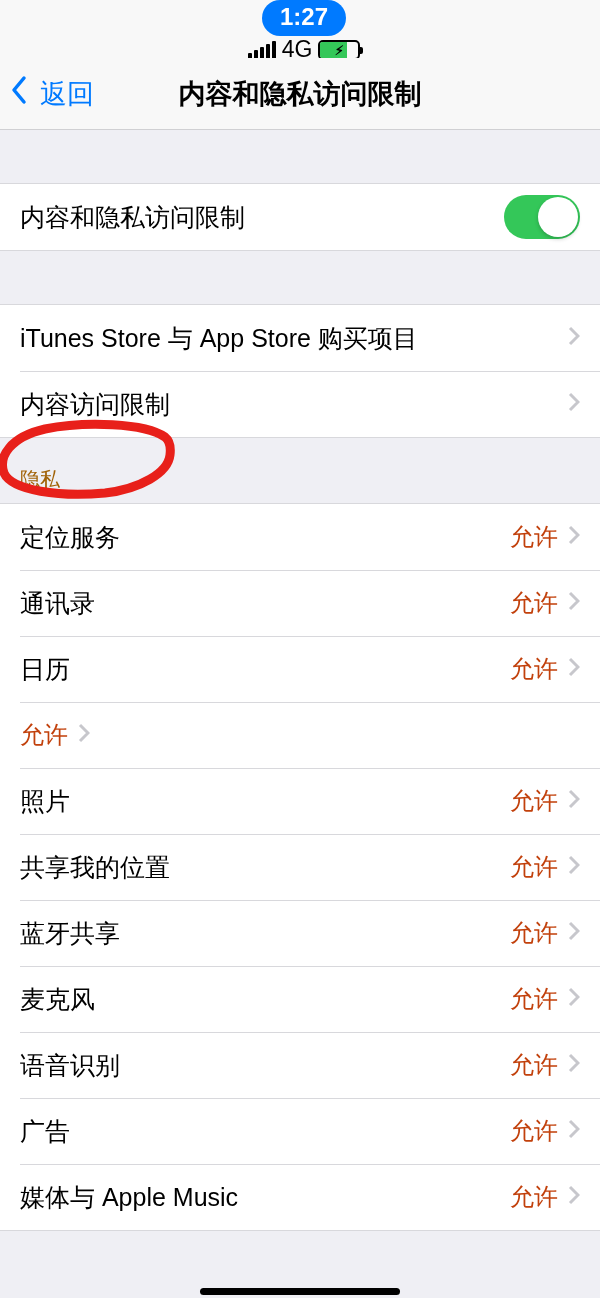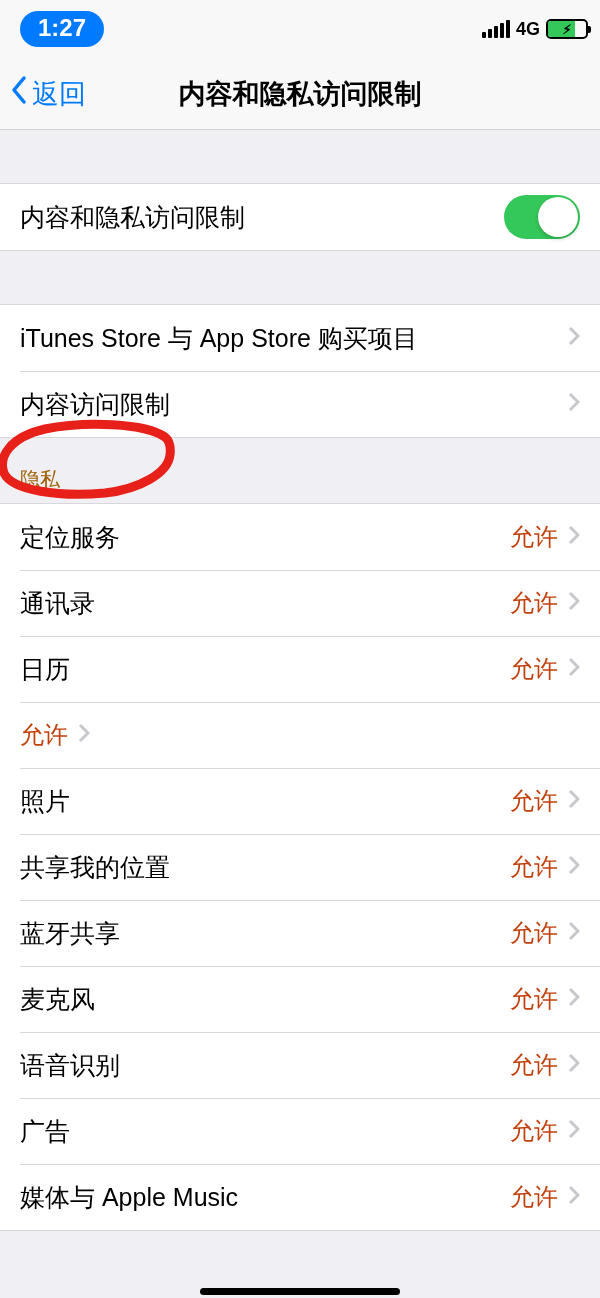--- a/index.html
+++ b/index.html
@@ -18,20 +18,21 @@
     }
     
     .status-bar {
       height: 58px;
       background: #f8f8f8;
       display: flex;
       align-items: center;
       justify-content: space-between;
       padding: 0 12px 0 20px;
       position: relative;
+      flex-direction: column;
     }
     .time-pill {
       background: #007aff;
       color: #fff;
       font-weight: 600;
       font-size: 24px;
       padding: 3px 18px 5px;
       border-radius: 22px;
       display: flex;
       align-items: center;
@@ -53,22 +54,22 @@
       width: 4px;
       background: #000;
       border-radius: 1px;
     }
     .signal span:nth-child(1){height:6px}
     .signal span:nth-child(2){height:9px}
     .signal span:nth-child(3){height:12px}
     .signal span:nth-child(4){height:15px}
     .signal span:nth-child(5){height:18px}
     .network-label {
-      font-size: 18px;
-      font-weight: 700;
+      font-size: 23px;
+      font-weight: 400;
     }
     .battery {
       width: 42px;
       height: 20px;
       border: 2px solid #000;
       border-radius: 5px;
       position: relative;
       display: flex;
       align-items: center;
     }
@@ -104,21 +105,21 @@
       display: flex;
       align-items: center;
       position: relative;
       padding: 0 10px;
     }
     .back-btn {
       display: flex;
       align-items: center;
       color: #007aff;
       font-size: 27px;
-      gap: 2px;
+      gap: 10px;
       cursor: pointer;
     }
     .back-chevron svg {
       width: 20px;
       height: 30px;
     }
     .nav-title {
       position: absolute;
       left: 50%;
       transform: translateX(-50%);

